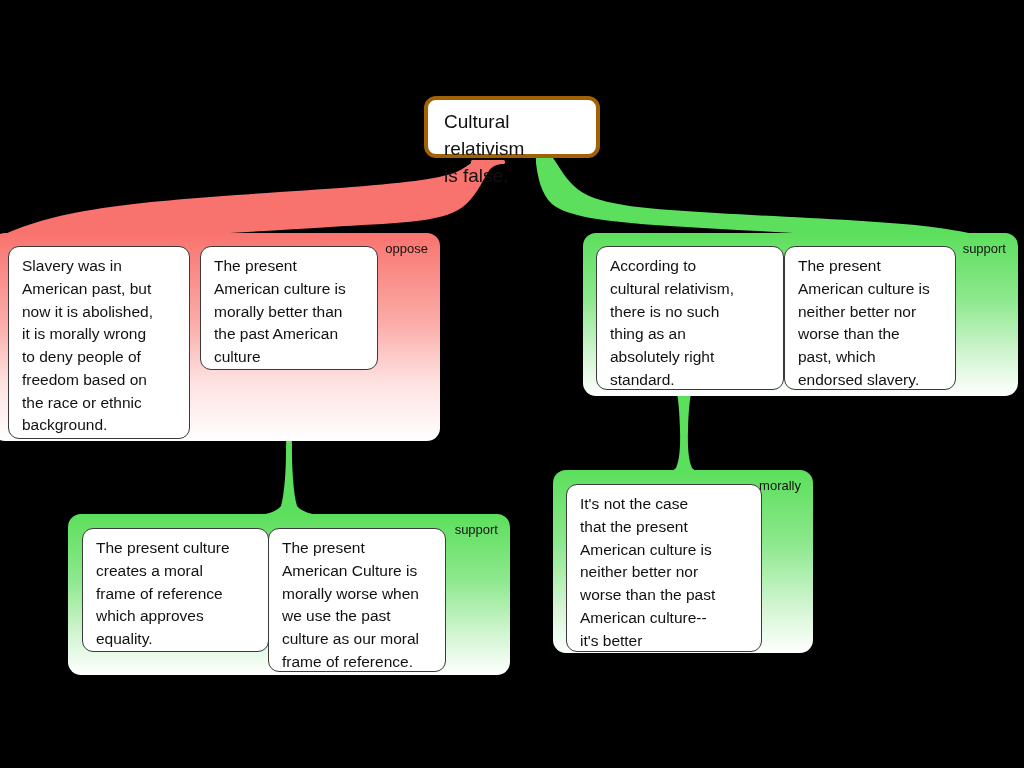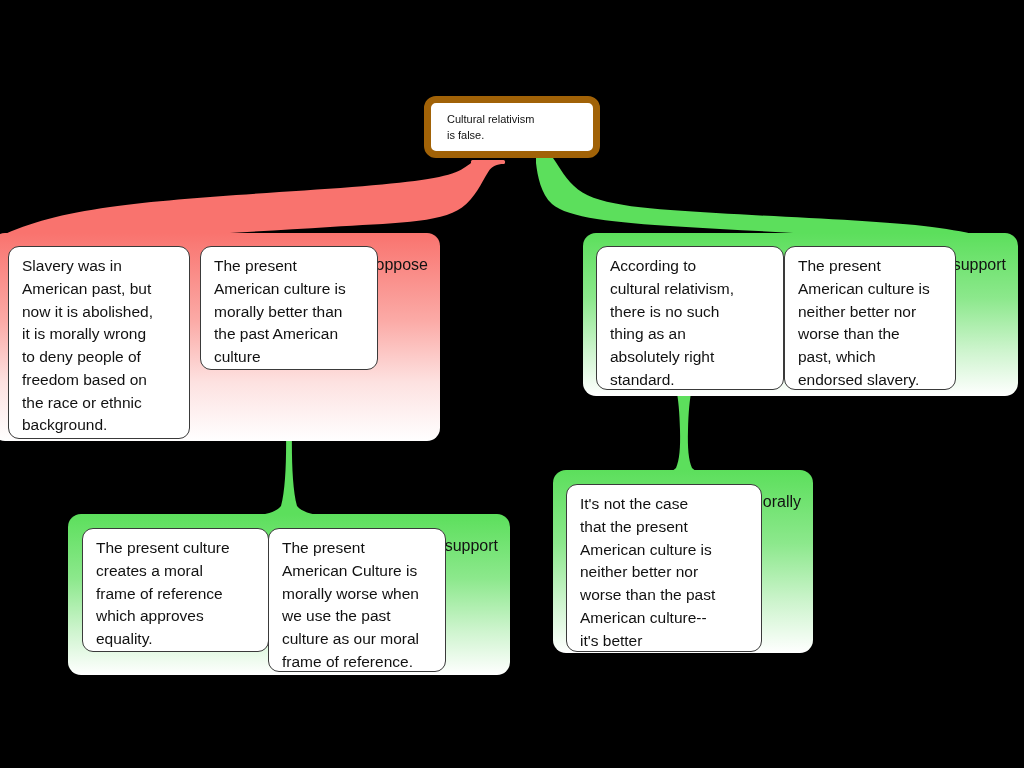--- a/index.html
+++ b/index.html
@@ -29,48 +29,48 @@
     width: 1024px;
     height: 768px;
     z-index: 1;
     pointer-events: none;
   }
 
   
   .root-node {
     position: absolute;
     background: #ffffff;
-    border: 7px solid #a16207;
+    border: 4px solid #a16207;
     border-radius: 12px;
     box-sizing: border-box;
     padding: 9px 14px 9px 16px;
     z-index: 3;
-    font-size: 11px;
+    font-size: 19px;
     line-height: 1.42;
     color: #111111;
   }
 
   
   .group {
     position: absolute;
     border-radius: 13px;
     box-sizing: border-box;
     z-index: 2;
   }
   .group.oppose {
     background: linear-gradient(to bottom, #f9736e 0%, #fbaaa6 42%, #fde2e1 72%, #ffffff 100%);
   }
   .group.support {
     background: linear-gradient(to bottom, #5cdf5c 0%, #8ce88c 40%, #cdf4cd 72%, #ffffff 100%);
   }
 
   .group-label {
     position: absolute;
-    top: 24px;
-    font-size: 16px;
+    top: 9px;
+    font-size: 13px;
     line-height: 1;
     color: #121212;
     white-space: nowrap;
   }
 
   
   .card {
     position: absolute;
     background: #ffffff;
     border: 1px solid #3a3a3a;

